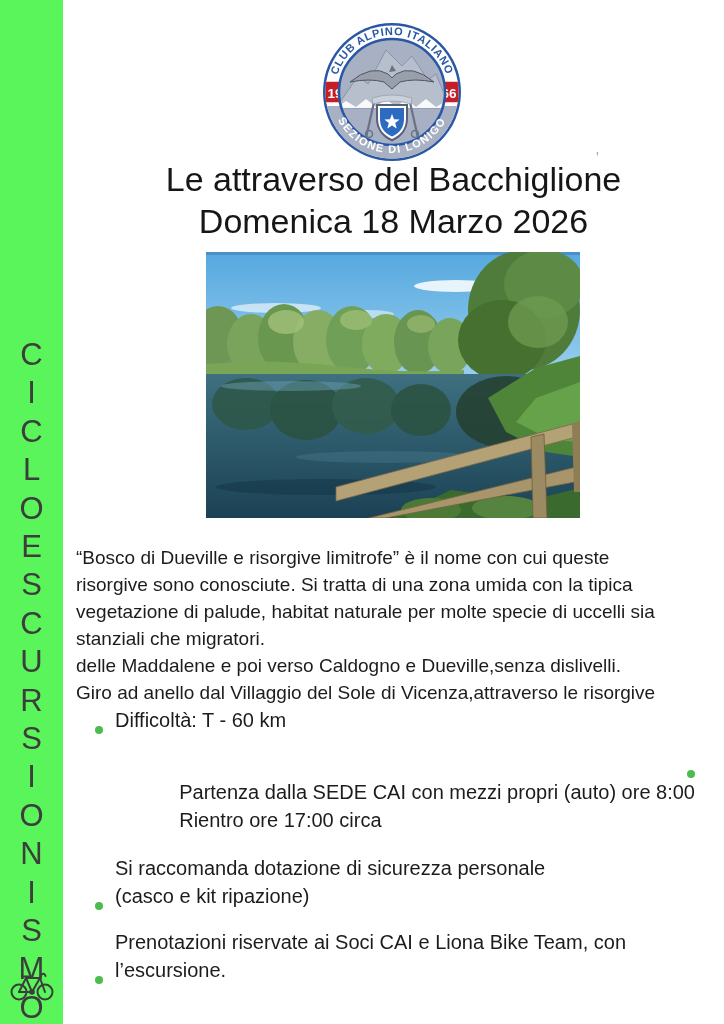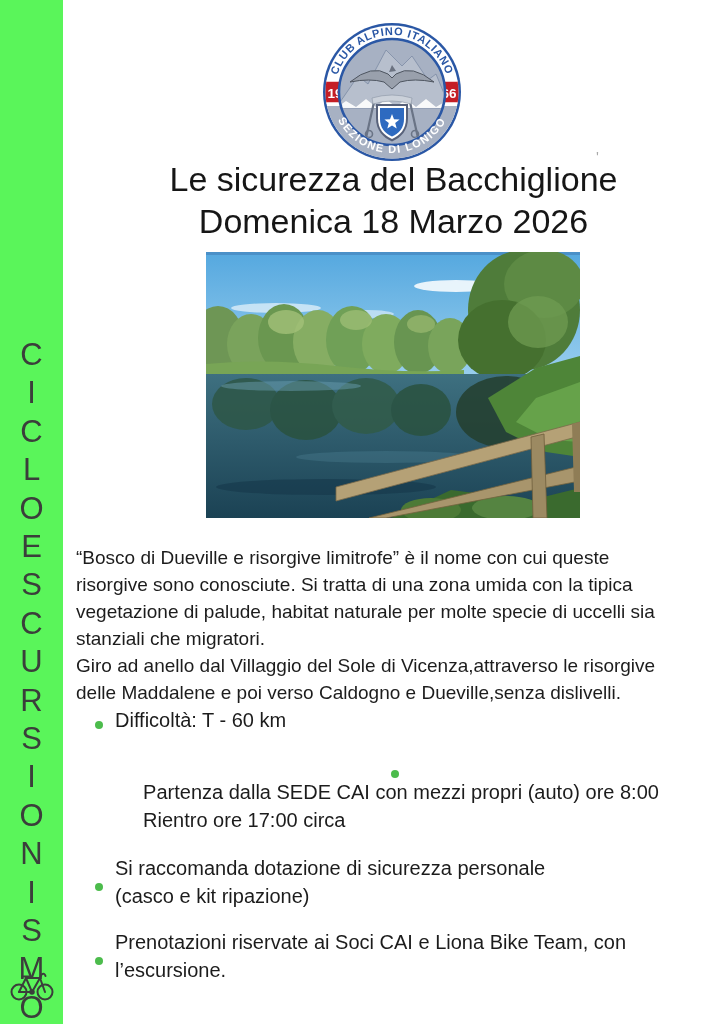--- a/index.html
+++ b/index.html
@@ -31,21 +31,21 @@
 
   
   .intro {
     position:absolute; left:76px; top:544px; width:630px;
     font-size:19px; line-height:27px; color:#1c1c1c;
   }
   .intro div { white-space:nowrap; }
 
   
   .bullets { position:absolute; left:95px; top:706px; width:600px; }
-  .bullet-item { display:flex; align-items:center; margin-bottom:26px; }
+  .bullet-item { display:flex; align-items:flex-end; margin-bottom:26px; }
   .bullet-item:nth-child(2) { margin-bottom:20px;flex-direction:column; }
   .bullet-item:nth-child(3) { margin-bottom:18px; }
   .dot { width:8px; height:8px; border-radius:50%; background:#4CBC4C; margin-top:10px; flex:0 0 8px; }
   .bullet-text { margin-left:12px; font-size:20px; line-height:28px; color:#1c1c1c; }
   .bullet-text div { white-space:nowrap; }
 </style>
 </head>
 <body>
 
 <div class="page">
@@ -110,21 +110,21 @@
     </g>
     <text font-family="Liberation Sans, sans-serif" font-size="11" font-weight="bold" fill="#2A57A5" letter-spacing="0.8">
       <textPath href="#arcTop" startOffset="50%" text-anchor="middle">CLUB ALPINO ITALIANO</textPath>
     </text>
     <text font-family="Liberation Sans, sans-serif" font-size="11" font-weight="bold" fill="#FFFFFF" letter-spacing="1.4">
       <textPath href="#arcBottom" startOffset="50%" text-anchor="middle">SEZIONE DI LONIGO</textPath>
     </text>
   </svg>
 
   <div class="title">
-    <div>Le sicurezza del Bacchiglione</div>
+    <div>Le attraverso del Bacchiglione</div>
     <div>Domenica 18 Marzo 2026</div>
   </div>
   <div class="stray">'</div>
 
   <svg class="photo" viewBox="0 0 374 266" preserveAspectRatio="none">
     <defs>
       <linearGradient id="sky" x1="0" y1="0" x2="0" y2="1">
         <stop offset="0" stop-color="#55A8DF"></stop>
           <stop offset="1" stop-color="#9CD0EF"></stop>
       </linearGradient>
@@ -189,22 +189,22 @@
       <path d="M325,185 L338,182 L341,266 L327,266 Z" fill="#9C8A62" stroke="#6E5E3C" stroke-width="0.8"></path>
       <path d="M366,172 L374,170 L374,240 L368,240 Z" fill="#8F7D56"></path>
     </g>
   </svg>
 
   <div class="intro">
     <div>“Bosco di Dueville e risorgive limitrofe” è il nome con cui queste</div>
     <div>risorgive sono conosciute. Si tratta di una zona umida con la tipica</div>
     <div>vegetazione di palude, habitat naturale per molte specie di uccelli sia</div>
     <div>stanziali che migratori.</div>
+    <div>delle Maddalene e poi verso Caldogno e Dueville,senza dislivelli.</div>
     <div>Giro ad anello dal Villaggio del Sole di Vicenza,attraverso le risorgive</div>
-    <div>delle Maddalene e poi verso Caldogno e Dueville,senza dislivelli.</div>
   </div>
 
   <div class="bullets">
     <div class="bullet-item">
       <span class="dot"></span>
       <div class="bullet-text">
         <div>Difficoltà: T - 60 km</div>
       </div>
     </div>
     <div class="bullet-item">

